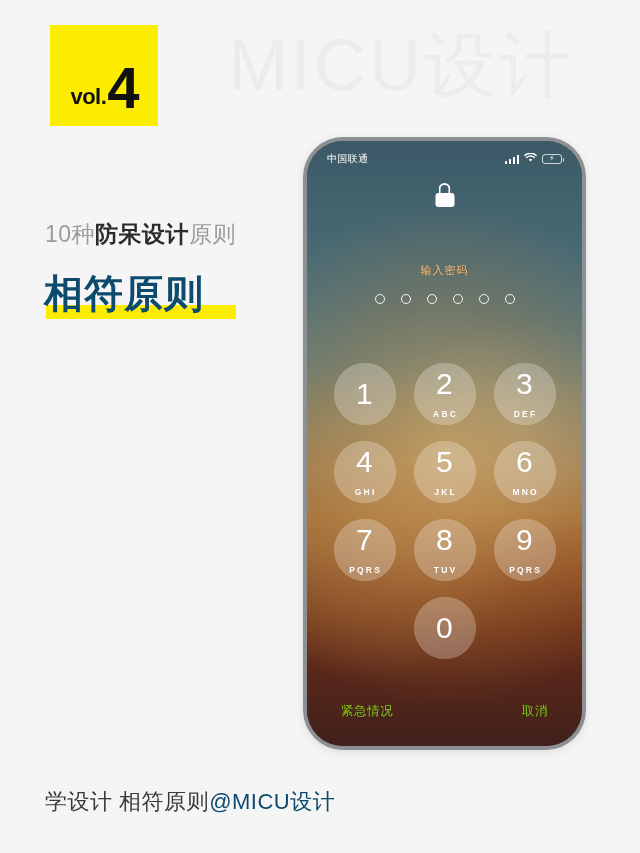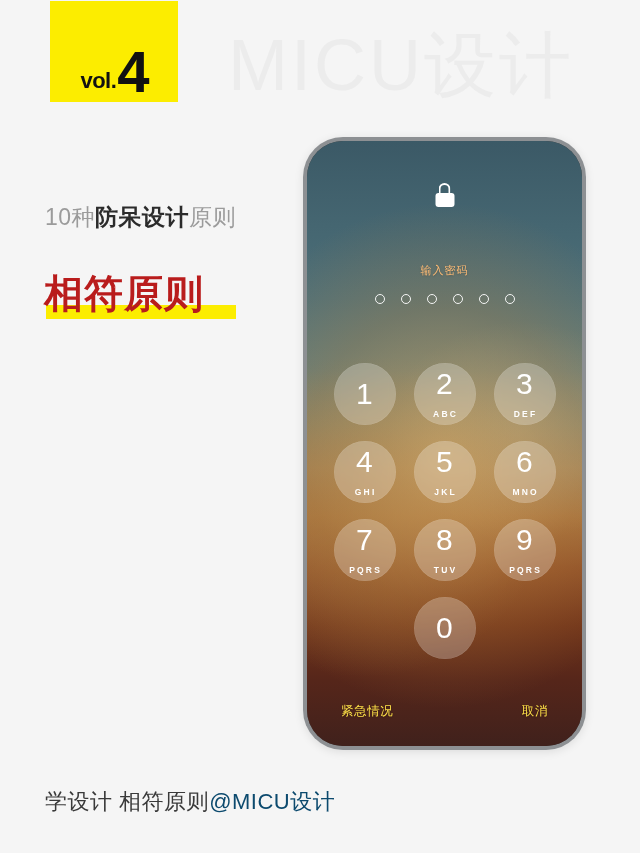--- a/index.html
+++ b/index.html
@@ -32,28 +32,28 @@
     letter-spacing: 3px;
     color: #ececec;
     white-space: nowrap;
     user-select: none;
   }
 
   
   .vol-badge {
     position: absolute;
     left: 50px;
-    top: 1px;
-    width: 128px;
+    top: 25px;
+    width: 108px;
     height: 101px;
     background: #fced00;
     display: flex;
     align-items: flex-end;
     justify-content: center;
-    padding-bottom: 6px;
+    padding-bottom: 14px;
     box-sizing: border-box;
   }
   .vol-label {
     font-size: 22px;
     font-weight: 700;
     color: #111;
     letter-spacing: -0.5px;
     line-height: 1;
     position: relative;
     top: -4px;
@@ -64,21 +64,21 @@
     color: #111;
     line-height: 0.82;
     letter-spacing: -2px;
     margin-left: 1px;
   }
 
   
   .subtitle {
     position: absolute;
     left: 45px;
-    top: 204px;
+    top: 221px;
     font-size: 23px;
     line-height: 1.2;
     color: #9b9b9b;
     white-space: nowrap;
     letter-spacing: 0.5px;
   }
   .subtitle .strong {
     color: #2b2b2b;
     font-weight: 700;
   }
@@ -96,21 +96,21 @@
     width: 190px;
     height: 14px;
     background: #fced00;
     z-index: 0;
   }
   .headline {
     position: relative;
     z-index: 1;
     font-size: 39px;
     font-weight: 700;
-    color: #b91c1c;
+    color: #0c4a6e;
     letter-spacing: 1px;
     line-height: 1.15;
     white-space: nowrap;
   }
 
   .body-text {
     position: absolute;
     left: 44px;
     top: 340px;
     width: 224px;
@@ -347,21 +347,21 @@
 
   
   .actions {
     position: absolute;
     bottom: 26px;
     left: 0; right: 0;
     display: flex;
     justify-content: space-between;
     padding: 0 34px;
     box-sizing: border-box;
-    color: #fde047;
+    color: #84cc16;
     font-size: 12.5px;
     letter-spacing: 0.6px;
     text-shadow: 0 1px 2px rgba(0,0,0,0.25);
   }
 </style>
 </head>
 <body>
 
 <div class="poster">
 
@@ -383,20 +383,42 @@
 
 
   <div class="footer">
     <span>学设计 相符原则</span><span class="handle">@MICU设计</span>
   </div>
 
   <div class="phone">
     <div class="screen">
       <div class="wallpaper"></div>
 
+      <div class="status-bar">
+        <span>中国联通</span>
+        <span class="status-right">
+          <span class="sig-bars">
+              <i></i>
+              <i></i>
+              <i></i>
+              <i></i>
+            </span>
+          <span>
+            <svg width="13" height="10" viewBox="0 0 13 10" aria-hidden="true">
+              <path d="M6.5 8.6 L8.3 6.6 A2.7 2.7 0 0 0 4.7 6.6 Z" fill="#fff"></path>
+              <path d="M2.6 4.6 A5.6 5.6 0 0 1 10.4 4.6" stroke="#fff" stroke-width="1.4" fill="none" stroke-linecap="round"></path>
+              <path d="M0.8 2.5 A8.3 8.3 0 0 1 12.2 2.5" stroke="#fff" stroke-width="1.4" fill="none" stroke-linecap="round"></path>
+            </svg>
+          </span>
+          <span class="battery">
+            <span class="fill"></span>
+            <span class="bolt">⚡</span>
+          </span>
+        </span>
+      </div>
 
       <div class="lock-icon">
         <div class="lock-shackle"></div>
         <div class="lock-body"></div>
       </div>
 
       <div class="prompt">输入密码</div>
 
       <div class="dots">
         <span class="dot"></span>

